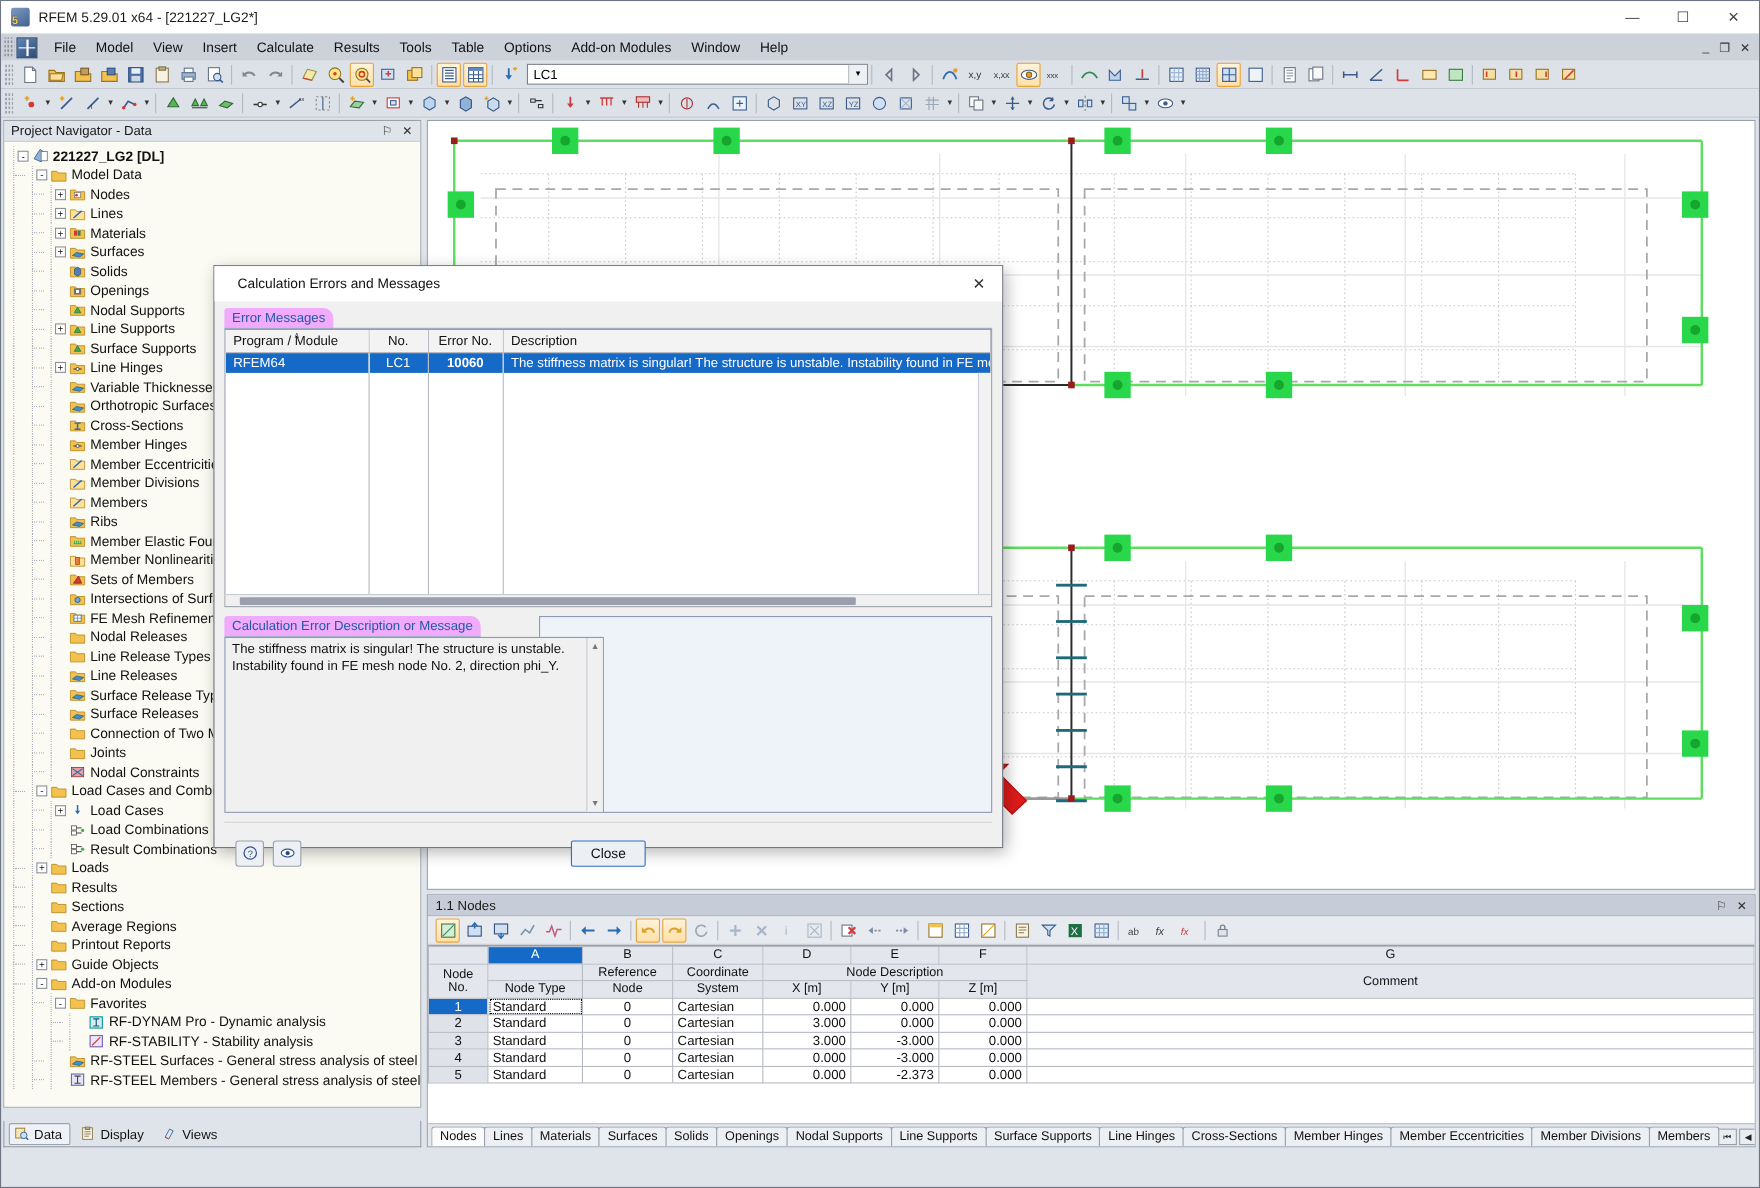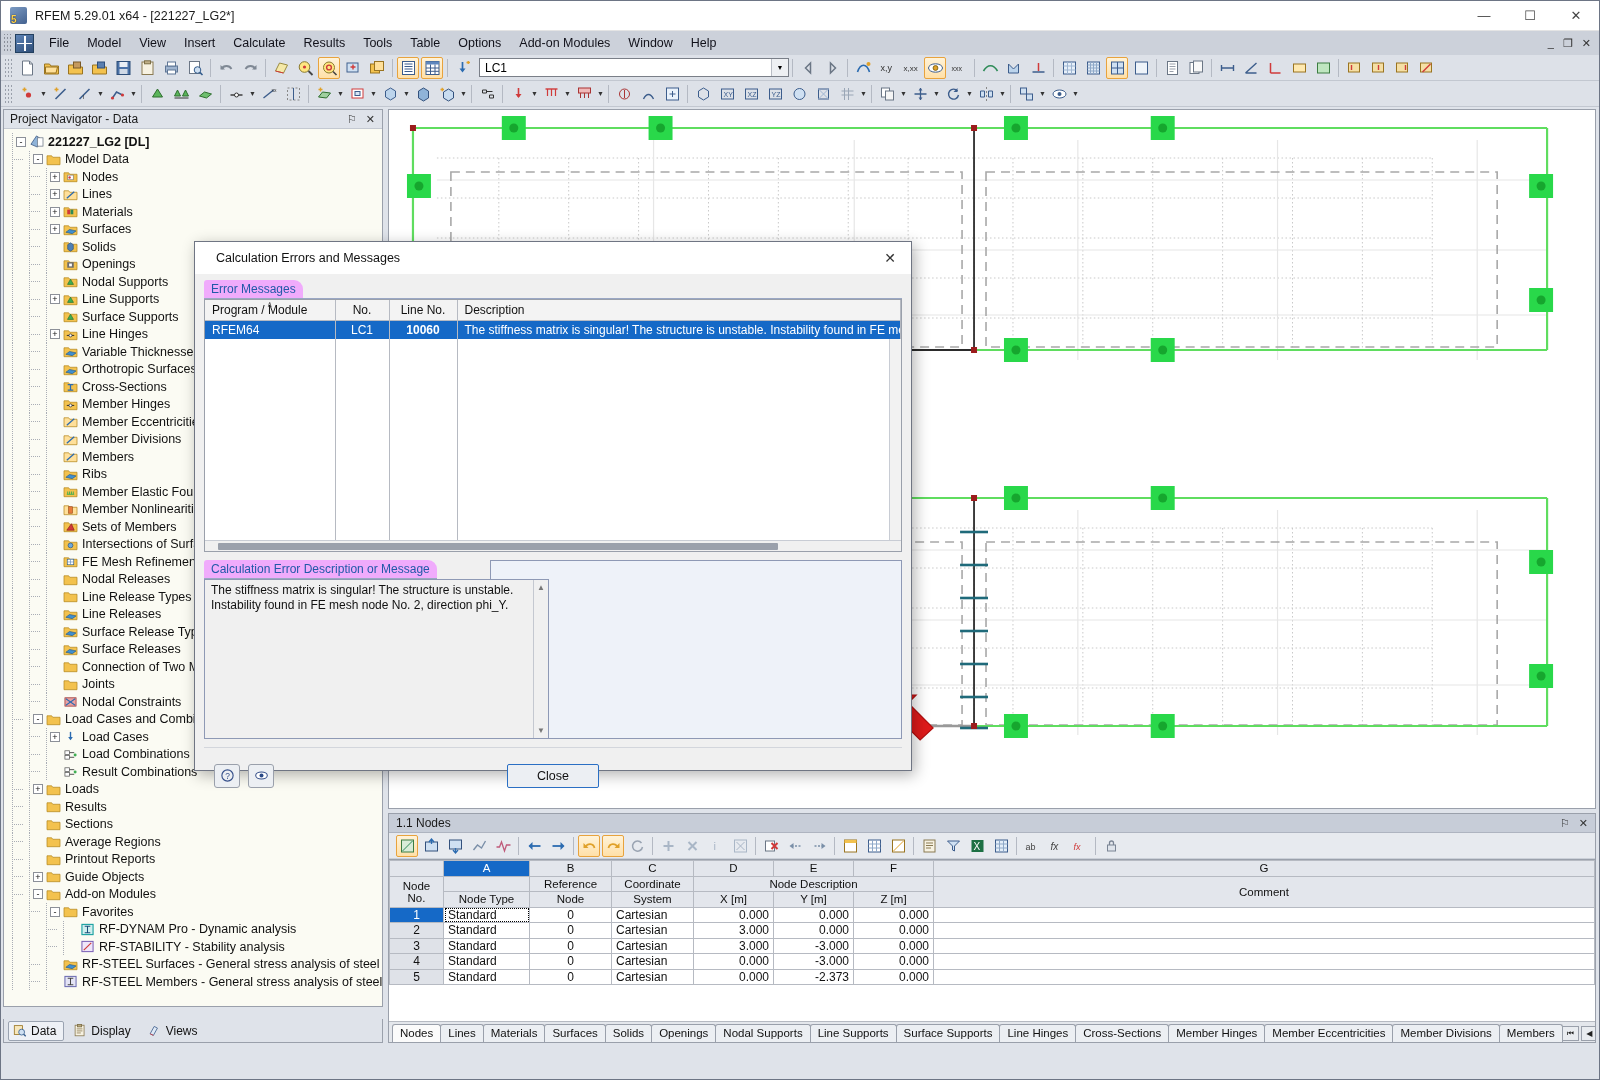--- a/index.html
+++ b/index.html
@@ -302,21 +302,21 @@
     height: 56px; display: flex; align-items: center; padding: 0 10px;
     border-top: 1px solid #d3d6dc; margin-top: 8px; flex: none; position: relative;
   }
   .rbtn {
     width: 26px; height: 24px; border: 1px solid #9aa0ab; background: #eceff3;
     border-radius: 3px; display: flex; align-items: center; justify-content: center;
     margin-right: 8px; font-size: 12px; color:#1a3c78;
   }
   .closebtn {
     position: absolute; left: 50%; transform: translateX(-50%);
-    width: 92px; height: 24px; background: #eceff3; border: 1px solid #2a6fc4;
+    width: 68px; height: 24px; background: #eceff3; border: 1px solid #2a6fc4;
     border-radius: 2px; font-size: 12.5px; color: #111;
     display: flex; align-items: center; justify-content: center;
   }
 </style>
 </head>
 <body>
 
 <div id="app">
 
   <div class="titlebar">
@@ -2153,21 +2153,21 @@
               <col style="width:68px">
               <col>
             </colgroup>
           <thead>
             <tr>
               <th>
                 <span class="sortmark">∧</span>
                 <span>Program / Module</span>
               </th>
               <th style="text-align:center">No.</th>
-              <th style="text-align:center">Line No.</th>
+              <th style="text-align:center">Error No.</th>
               <th>Description</th>
             </tr>
           </thead>
           <tbody id="err-body">
               <tr class="selrow">
                 <td style="text-align: left;">RFEM64</td>
                 <td style="text-align: center;">LC1</td>
                 <td style="text-align: center; font-weight: bold;">10060</td>
                 <td style="text-align: left;">The stiffness matrix is singular! The structure is unstable. Instability found in FE mesh node No. 2</td>
               </tr>

